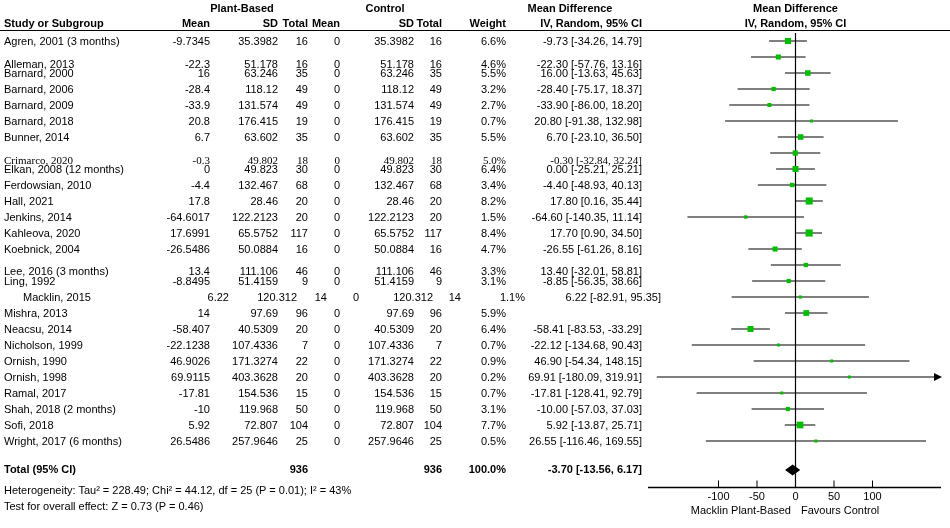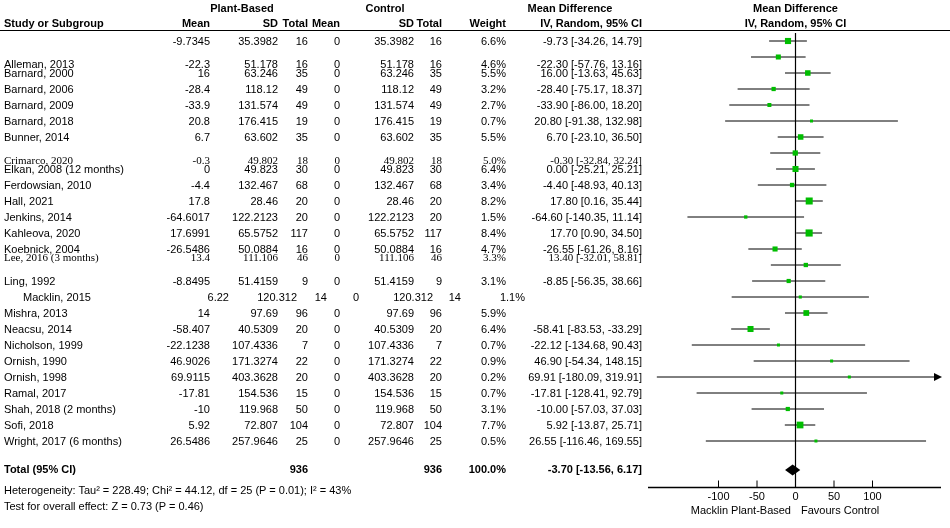--- a/index.html
+++ b/index.html
@@ -45,20 +45,21 @@
     <div class="cell c-ctotal b">Total</div>
     <div class="cell c-weight b">Weight</div>
     <div class="cell c-md b">IV, Random, 95% CI</div>
     <div class="cell b ctr" style="left:700px;width:191px;">IV, Random, 95% CI</div>
   </div>
 
   <div id="sep"></div>
 
   <div id="rows">
       <div class="row" style="top: 33px;">
+        <div class="cell c-study">Agren, 2001 (3 months)</div>
         <div class="cell c-pmean">-9.7345</div>
         <div class="cell c-psd">35.3982</div>
         <div class="cell c-ptotal">16</div>
         <div class="cell c-cmean">0</div>
         <div class="cell c-csd">35.3982</div>
         <div class="cell c-ctotal">16</div>
         <div class="cell c-weight">6.6%</div>
         <div class="cell c-md">-9.73 [-34.26, 14.79]</div>
       </div>
       <div class="row" style="top: 56px; text-decoration: underline;">
@@ -197,21 +198,21 @@
         <div class="cell c-study">Koebnick, 2004</div>
         <div class="cell c-pmean">-26.5486</div>
         <div class="cell c-psd">50.0884</div>
         <div class="cell c-ptotal">16</div>
         <div class="cell c-cmean">0</div>
         <div class="cell c-csd">50.0884</div>
         <div class="cell c-ctotal">16</div>
         <div class="cell c-weight">4.7%</div>
         <div class="cell c-md">-26.55 [-61.26, 8.16]</div>
       </div>
-      <div class="row" style="top: 249px; font-family: Liberation Serif, serif;">
+      <div class="row" style="top: 263px;">
         <div class="cell c-study">Lee, 2016 (3 months)</div>
         <div class="cell c-pmean">13.4</div>
         <div class="cell c-psd">111.106</div>
         <div class="cell c-ptotal">46</div>
         <div class="cell c-cmean">0</div>
         <div class="cell c-csd">111.106</div>
         <div class="cell c-ctotal">46</div>
         <div class="cell c-weight">3.3%</div>
         <div class="cell c-md">13.40 [-32.01, 58.81]</div>
       </div>
@@ -228,20 +229,21 @@
       </div>
       <div class="row" style="top: 289px; margin-left: 19px;">
         <div class="cell c-study">Macklin, 2015</div>
         <div class="cell c-pmean">6.22</div>
         <div class="cell c-psd">120.312</div>
         <div class="cell c-ptotal">14</div>
         <div class="cell c-cmean">0</div>
         <div class="cell c-csd">120.312</div>
         <div class="cell c-ctotal">14</div>
         <div class="cell c-weight">1.1%</div>
+        <div class="cell c-md">6.22 [-82.91, 95.35]</div>
       </div>
       <div class="row" style="top: 305px;">
         <div class="cell c-study">Mishra, 2013</div>
         <div class="cell c-pmean">14</div>
         <div class="cell c-psd">97.69</div>
         <div class="cell c-ptotal">96</div>
         <div class="cell c-cmean">0</div>
         <div class="cell c-csd">97.69</div>
         <div class="cell c-ctotal">96</div>
         <div class="cell c-weight">5.9%</div>

